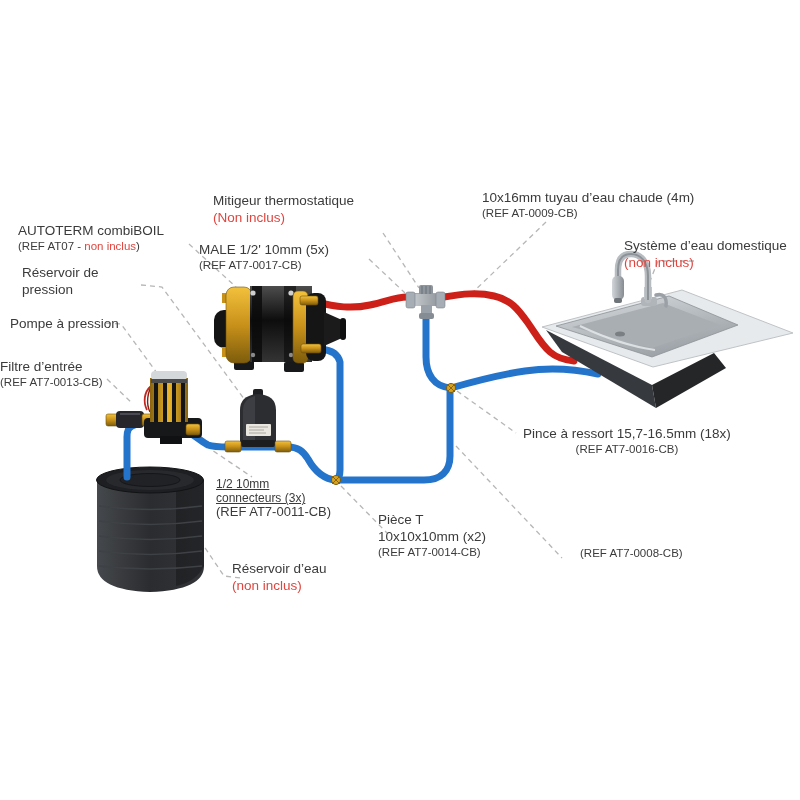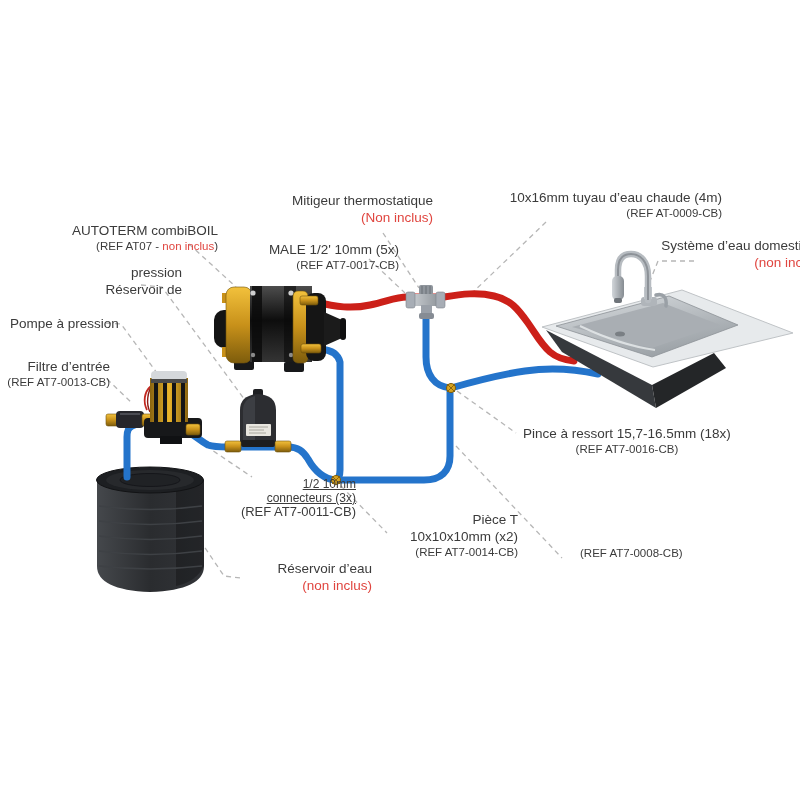--- a/index.html
+++ b/index.html
@@ -1,19 +1,19 @@
 <!DOCTYPE html>
 <html style="--hot-water: #cc2019; --cold-water: #2474cb; --fitting-gold: #d09a1c; --leader-gray: #b6b6b6; --label-text: #3b3b3b; --accent-red: #e0453f;"><head>
 <meta charset="utf-8">
 <style>
   html,body{margin:0;padding:0;background:#ffffff;}
   #stage{position:relative;width:800px;height:800px;background:#fff;overflow:hidden;
          font-family:"Liberation Sans","DejaVu Sans",sans-serif;}
   #art{position:absolute;left:0;top:0;}
-  .lbl{position:absolute;color:var(--label-text,#3b3b3b);text-align:right;}
+  .lbl{position:absolute;color:var(--label-text,#3b3b3b);text-align:left;}
   .lbl.left{text-align:center;}
   .l1{font-size:13.5px;line-height:17px;white-space:nowrap;}
   .l2{font-size:11.5px;line-height:15px;white-space:nowrap;}
   .l1s{font-size:12px;line-height:14px;white-space:nowrap;text-decoration:underline;}
   .l2s{font-size:13px;line-height:13px;white-space:nowrap;}
   .red{color:var(--accent-red,#e04843);}
   .pipe-hot{stroke:var(--hot-water,#cc2019);}
   .pipe-cold{stroke:var(--cold-water,#2474cb);}
   .leader{stroke:var(--leader-gray,#b6b6b6);stroke-width:1.3;fill:none;stroke-dasharray:5 4;}
 </style>
@@ -210,22 +210,22 @@
   <div class="l1">MALE 1/2' 10mm (5x)</div>
   <div class="l2">(REF AT7-0017-CB)</div>
 </div>
 
 <div class="lbl" style="left:624px;top:237px;width:200px">
   <div class="l1">Système d’eau domestique</div>
   <div class="l1 red">(non inclus)</div>
 </div>
 
 <div class="lbl" style="left:22px;top:264px;width:160px">
+  <div class="l1">Réservoir de</div>
   <div class="l1">pression</div>
-  <div class="l1">Réservoir de</div>
 </div>
 
 <div class="lbl left" style="left:10px;top:315px">
   <div class="l1">Pompe à pression</div>
 </div>
 
 <div class="lbl" style="left:0px;top:358px;width:110px">
   <div class="l1">Filtre d’entrée</div>
   <div class="l2">(REF AT7-0013-CB)</div>
 </div>

